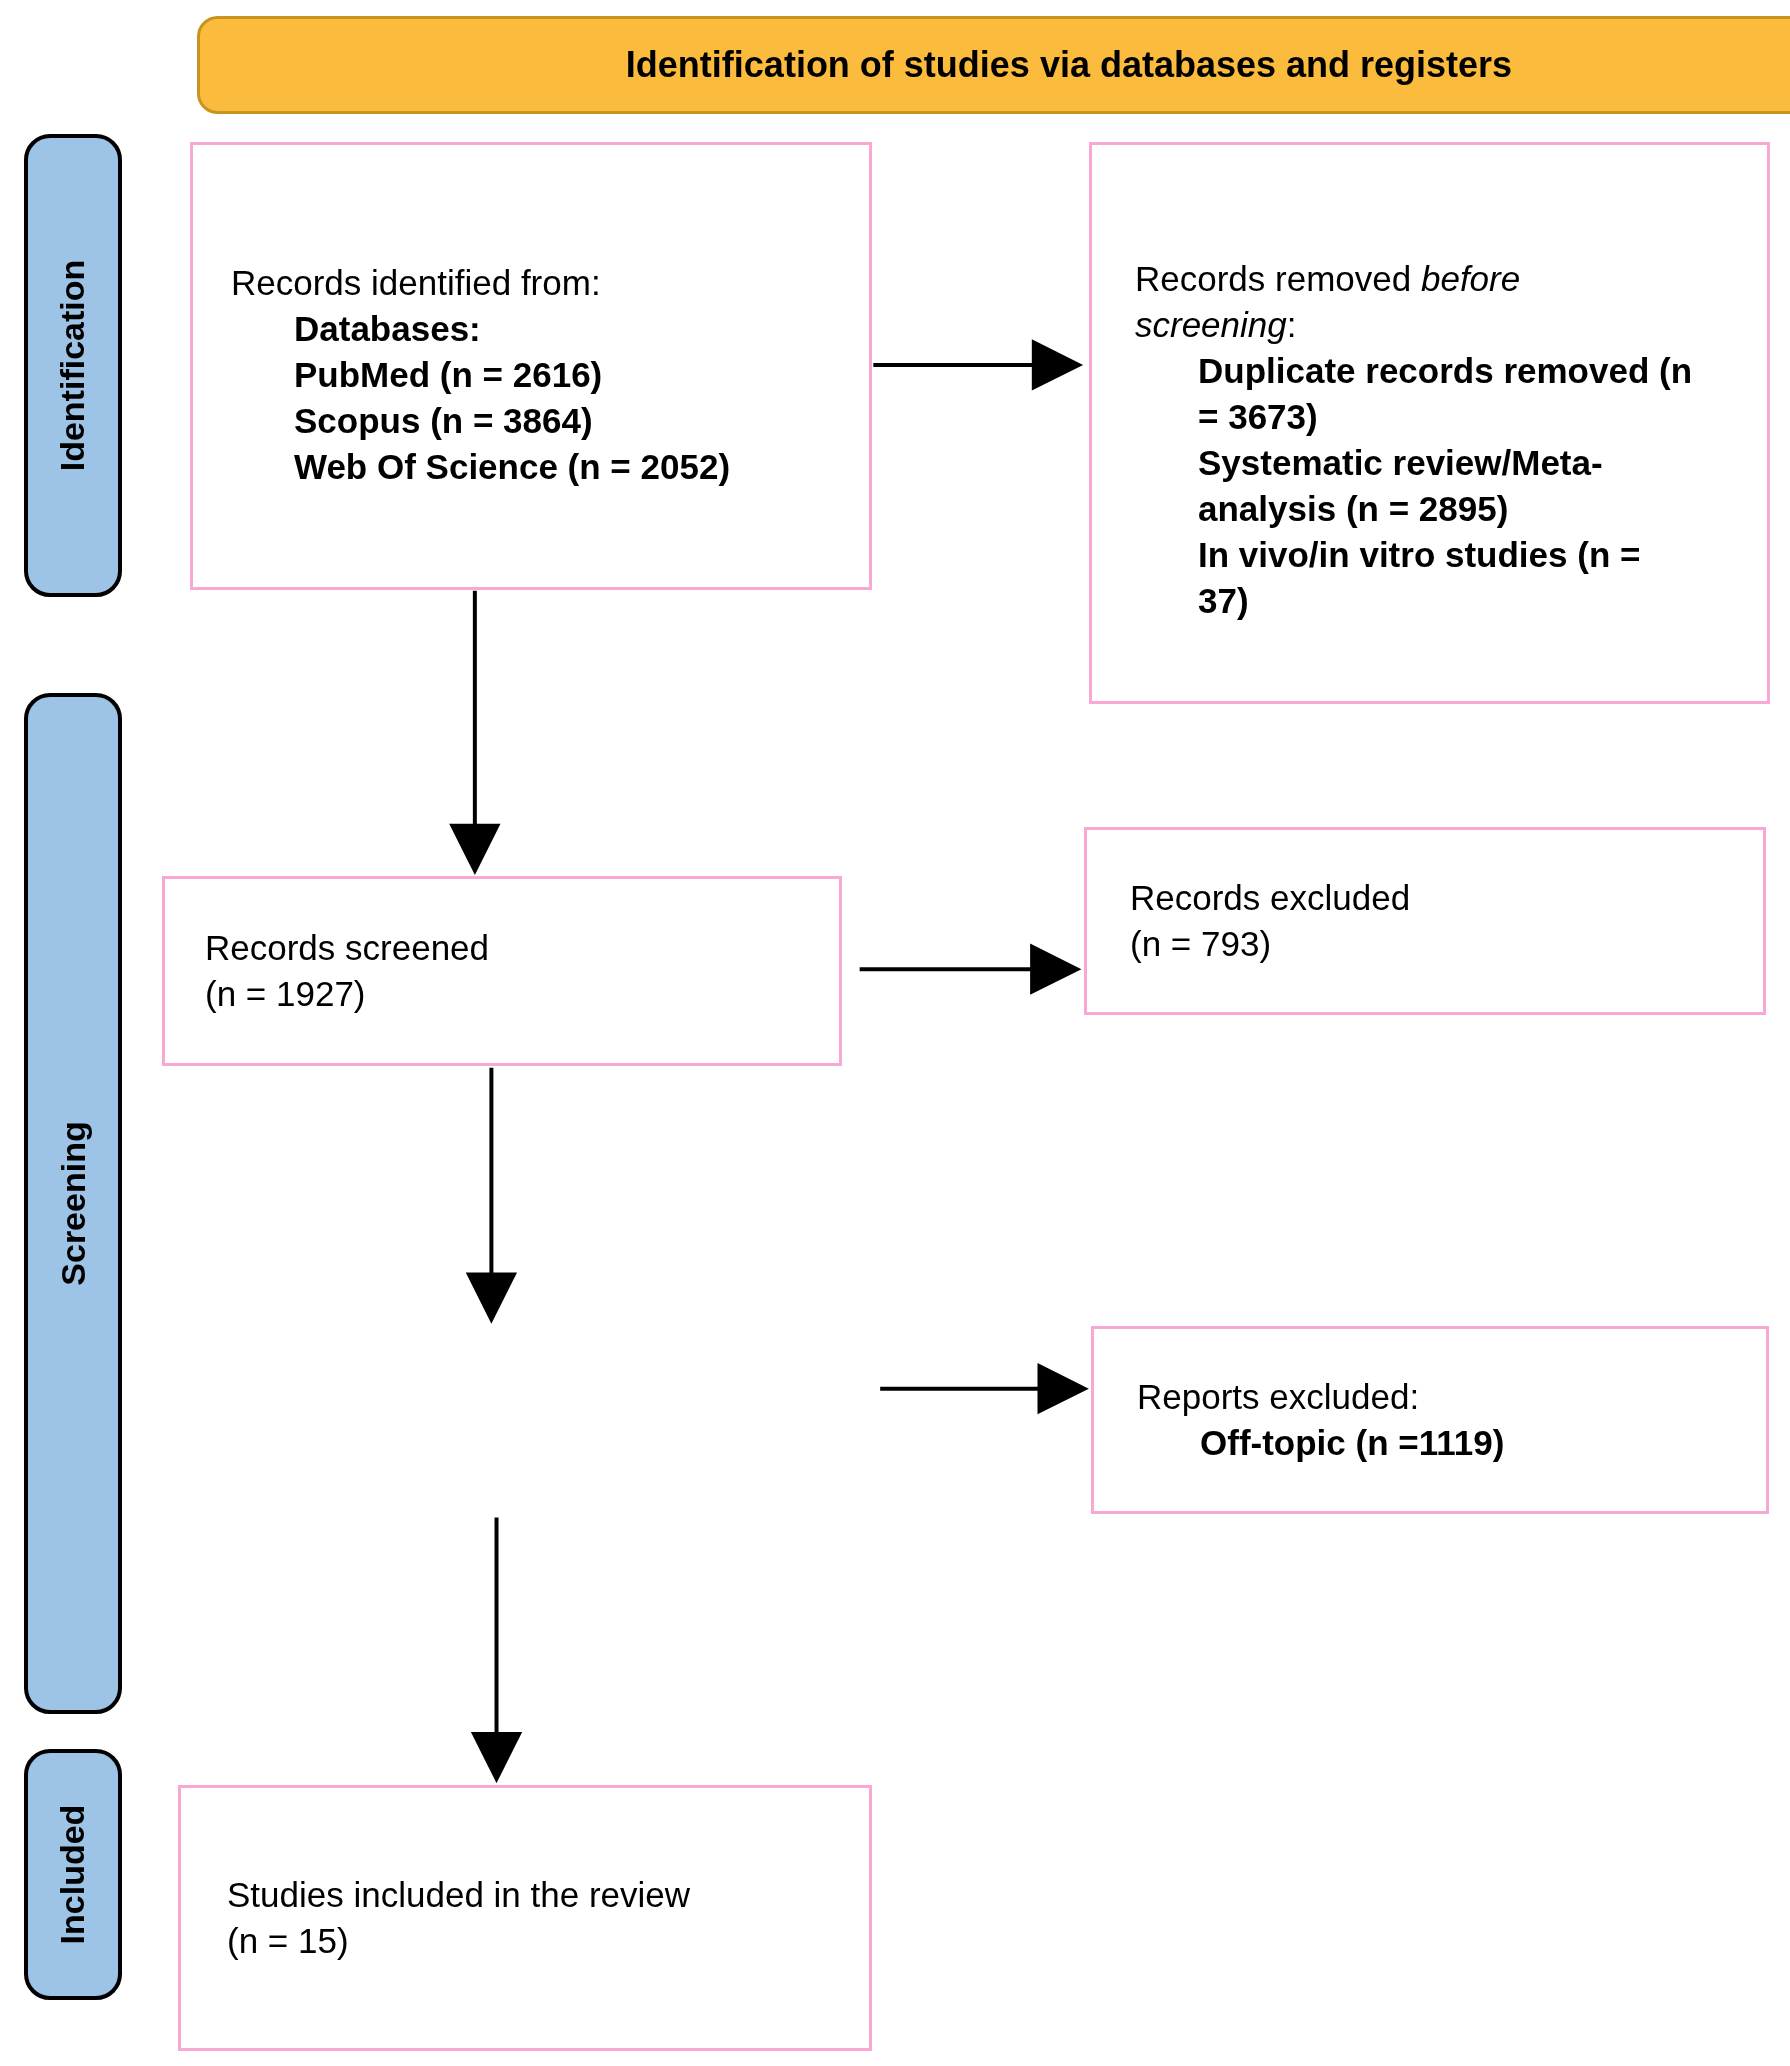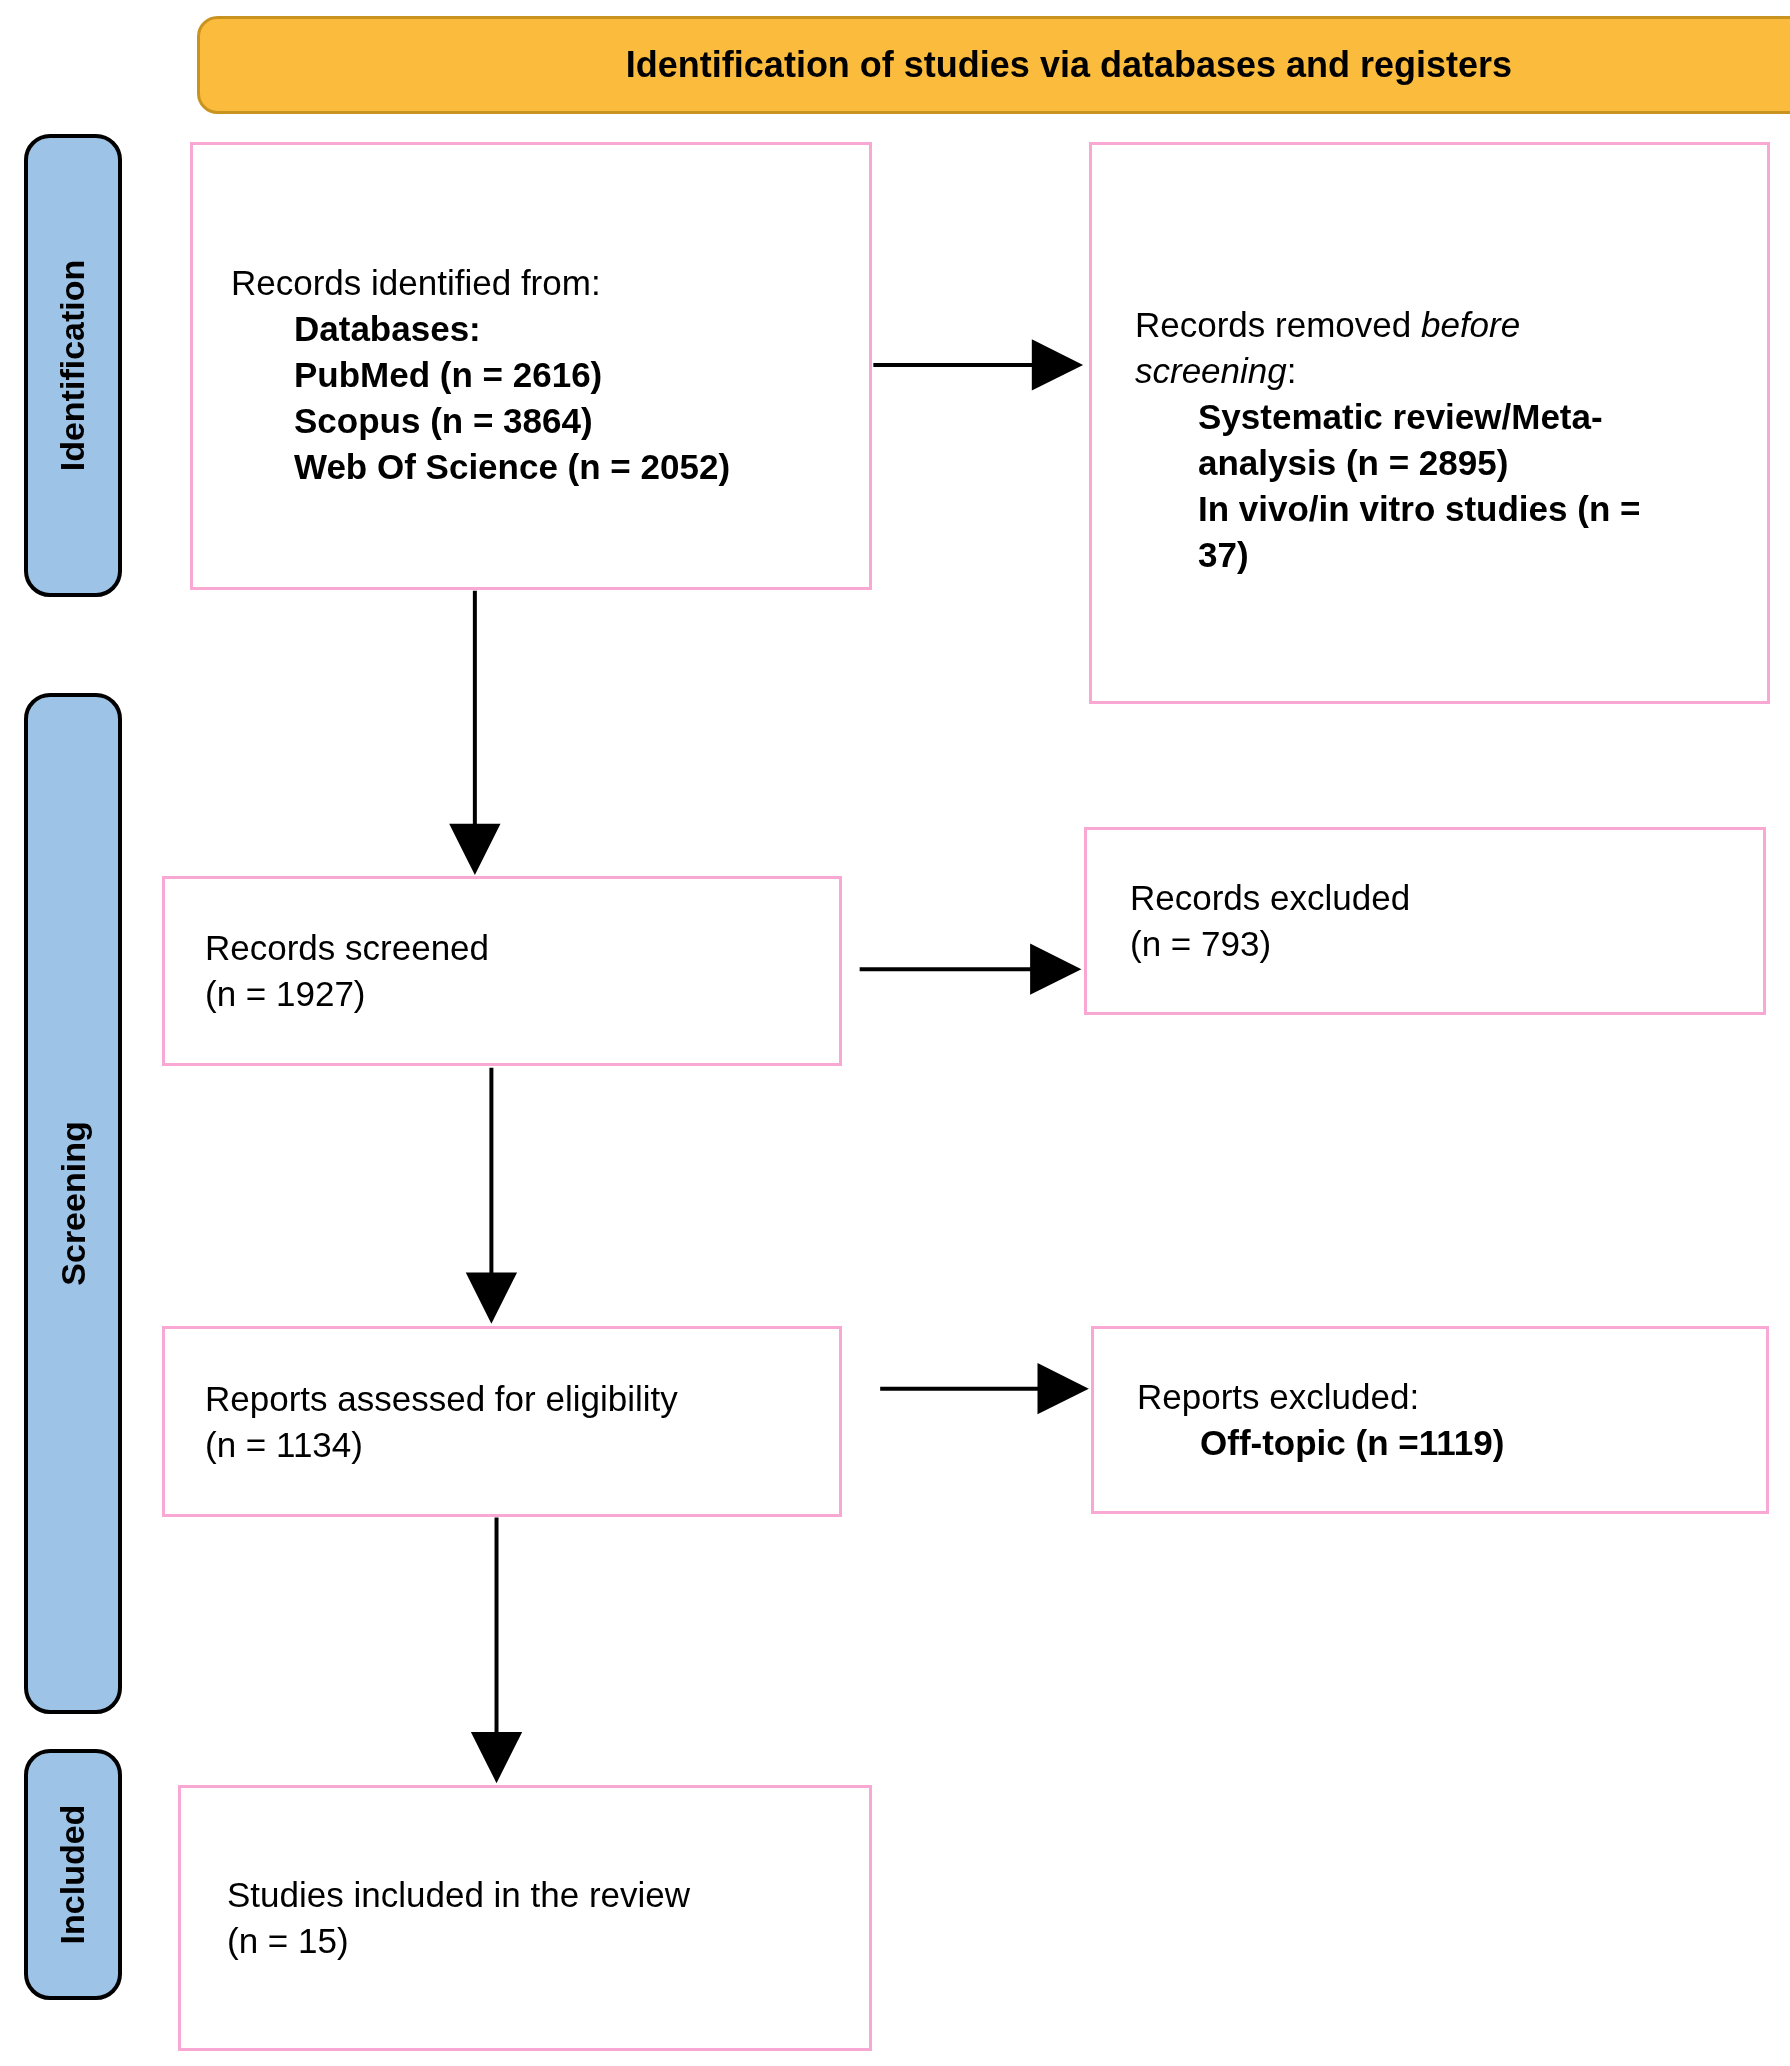--- a/index.html
+++ b/index.html
@@ -96,41 +96,39 @@
       <div class="pre">Web Of Science (n = 2052)</div>
     </div>
   </div>
 
   <div class="fbox box-removed">
     <div>
       <span>Records removed </span><span class="italic pre">before
 screening</span><span>:</span>
     </div>
     <div class="items">
+      <div class="pre">Duplicate records removed (n
+= 3673)</div>
       <div class="pre">Systematic review/Meta-
 analysis (n = 2895)</div>
       <div class="pre">In vivo/in vitro studies (n =
 37)</div>
     </div>
   </div>
 
   <div class="fbox box-screened">
     <div class="pre">Records screened
 (n = 1927)</div>
   </div>
 
   <div class="fbox box-excluded1">
     <div class="pre">Records excluded
 (n = 793)</div>
   </div>
 
-  <div class="fbox box-assessed">
-    <div class="pre">Reports assessed for eligibility
-(n = 1134)</div>
-  </div>
 
   <div class="fbox box-excluded2">
     <div>Reports excluded:</div>
     <div class="items">
       <div class="pre">Off-topic (n =1119)</div>
     </div>
   </div>
 
   <div class="fbox box-included">
     <div class="pre">Studies included in the review

